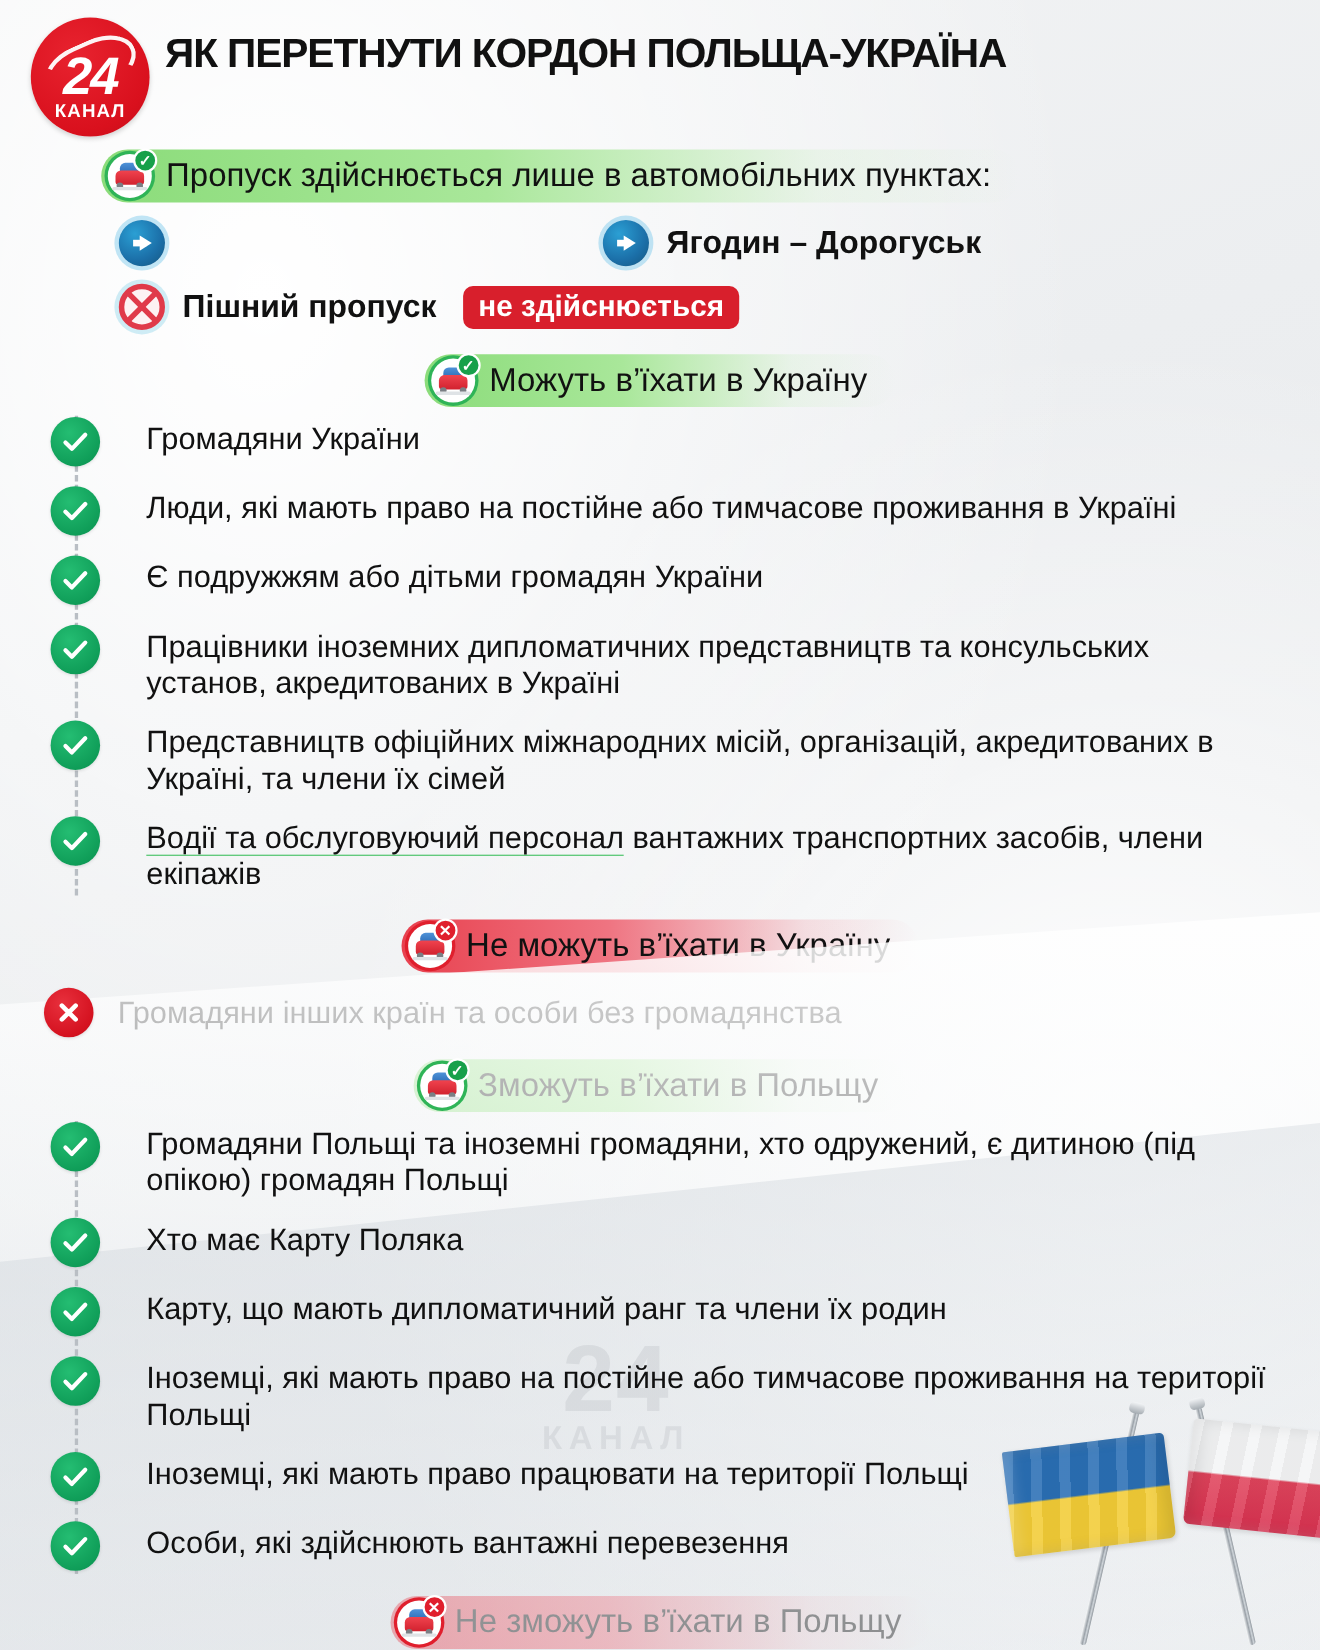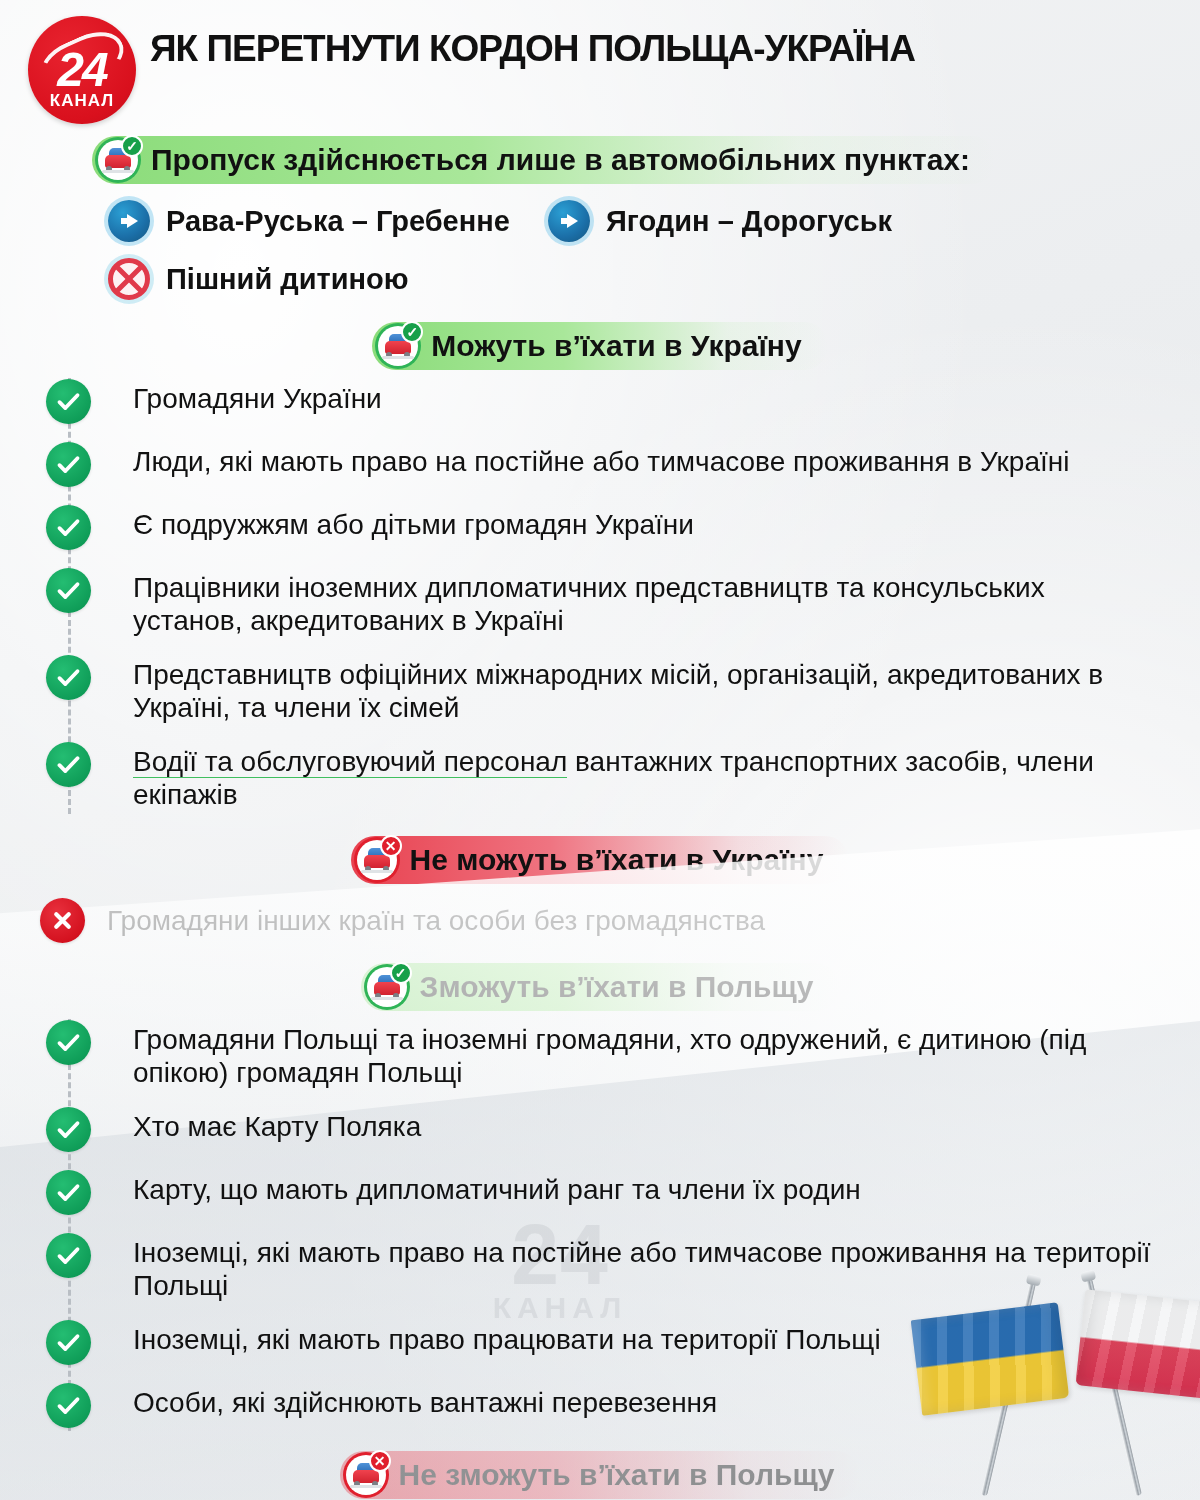--- a/index.html
+++ b/index.html
@@ -114,21 +114,21 @@
     border-radius:2px; transform-origin:center;
   }
   .badge-nostop::before{ transform:translate(-50%,-50%) rotate(45deg); }
   .badge-nostop::after{ transform:translate(-50%,-50%) rotate(-45deg); }
 
   
   .sec-head{
     display:flex; align-items:center; gap:13px;
     padding:4px 26px 4px 6px; border-radius:24px; width:fit-content;
   }
-  .sec-head .label{ font-size:30px; font-weight:bold; color:#111; white-space:nowrap; }
+  .sec-head .label{ font-size:30px; font-weight:normal; color:#111; white-space:nowrap; }
   .sec-head.green{ background:linear-gradient(90deg,#8bdc7a 0%, #a9e79a 42%, rgba(200,238,192,.25) 78%, rgba(200,238,192,0) 100%); }
   .sec-head.red{ background:linear-gradient(90deg,#e8414f 0%, #ef7481 40%, rgba(240,160,170,.3) 78%, rgba(240,160,170,0) 100%); }
 
   
   .top-banner{ margin:8px 0 0 92px; }
   .top-banner .label{ font-size:30px; }
   .routes{ margin:16px 0 0 108px; display:grid; grid-template-columns:440px auto; row-gap:16px; }
   .route{ display:flex; align-items:center; gap:16px; }
   .route .txt{ font-size:29px; font-weight:bold; color:#111; white-space:nowrap; }
   .pill-red{
@@ -229,31 +229,31 @@
     <span class="ov ok">✓</span>
   </span>
   <span class="label">Пропуск здійснюється лише в автомобільних пунктах:</span>
 </div>
 
 <div class="routes">
   <div class="route">
     <span class="badge-arrow">
         <span class="arw"></span>
       </span>
-    <span class="txt">Рава-Руська – Гребенне</span>
   </div>
   <div class="route">
     <span class="badge-arrow">
         <span class="arw"></span>
       </span>
     <span class="txt">Ягодин – Дорогуськ</span>
   </div>
   <div class="route">
     <span class="badge-nostop"></span>
-    <span class="txt">Пішний дитиною</span>
+    <span class="txt">Пішний пропуск</span>
+    <span class="pill-red">не здійснюється</span>
   </div>
 </div>
 
 <div style="display:flex;justify-content:center;margin-top:22px;">
   <div class="sec-head green">
     <span class="badge-car">
       <span class="car-roof"></span>
         <span class="car-body"></span>
       <span class="car-wheel l"></span>
         <span class="car-wheel r"></span>

